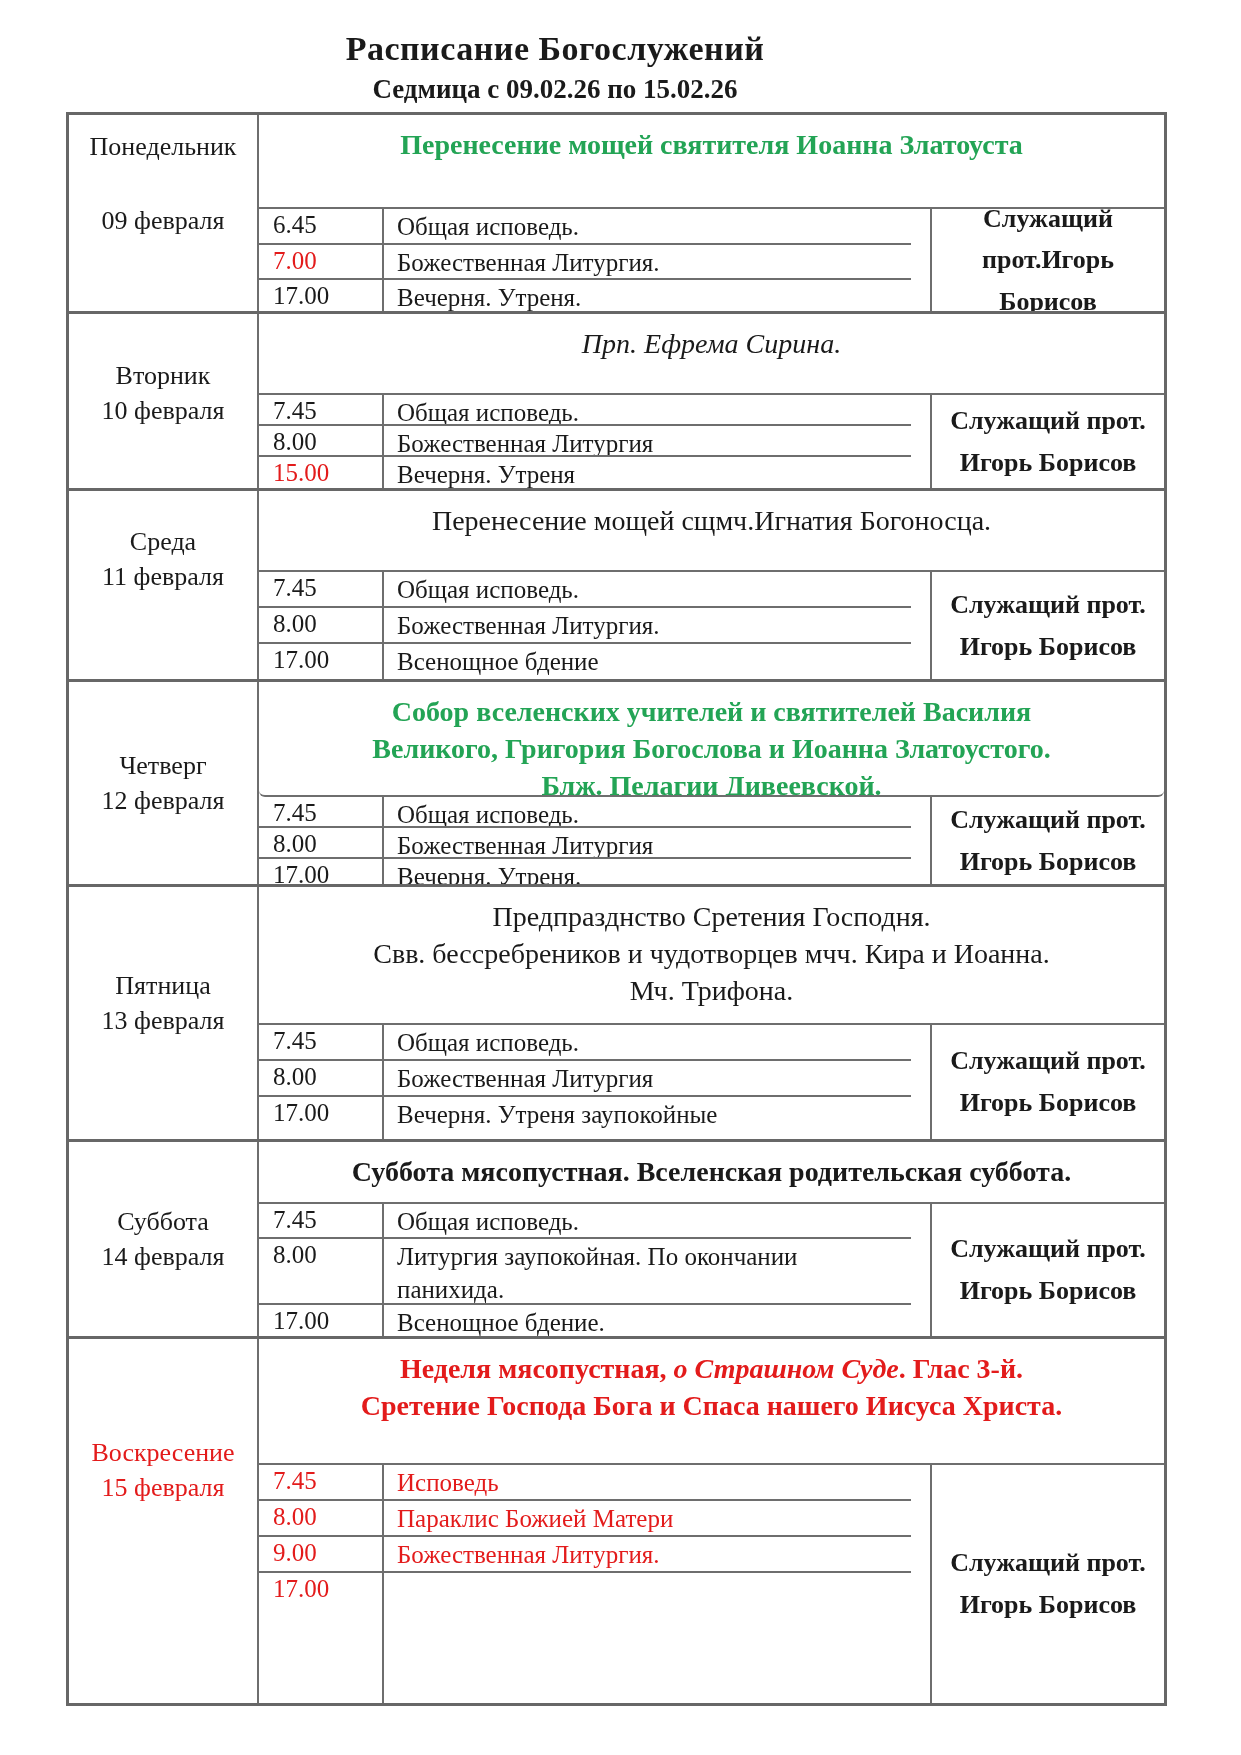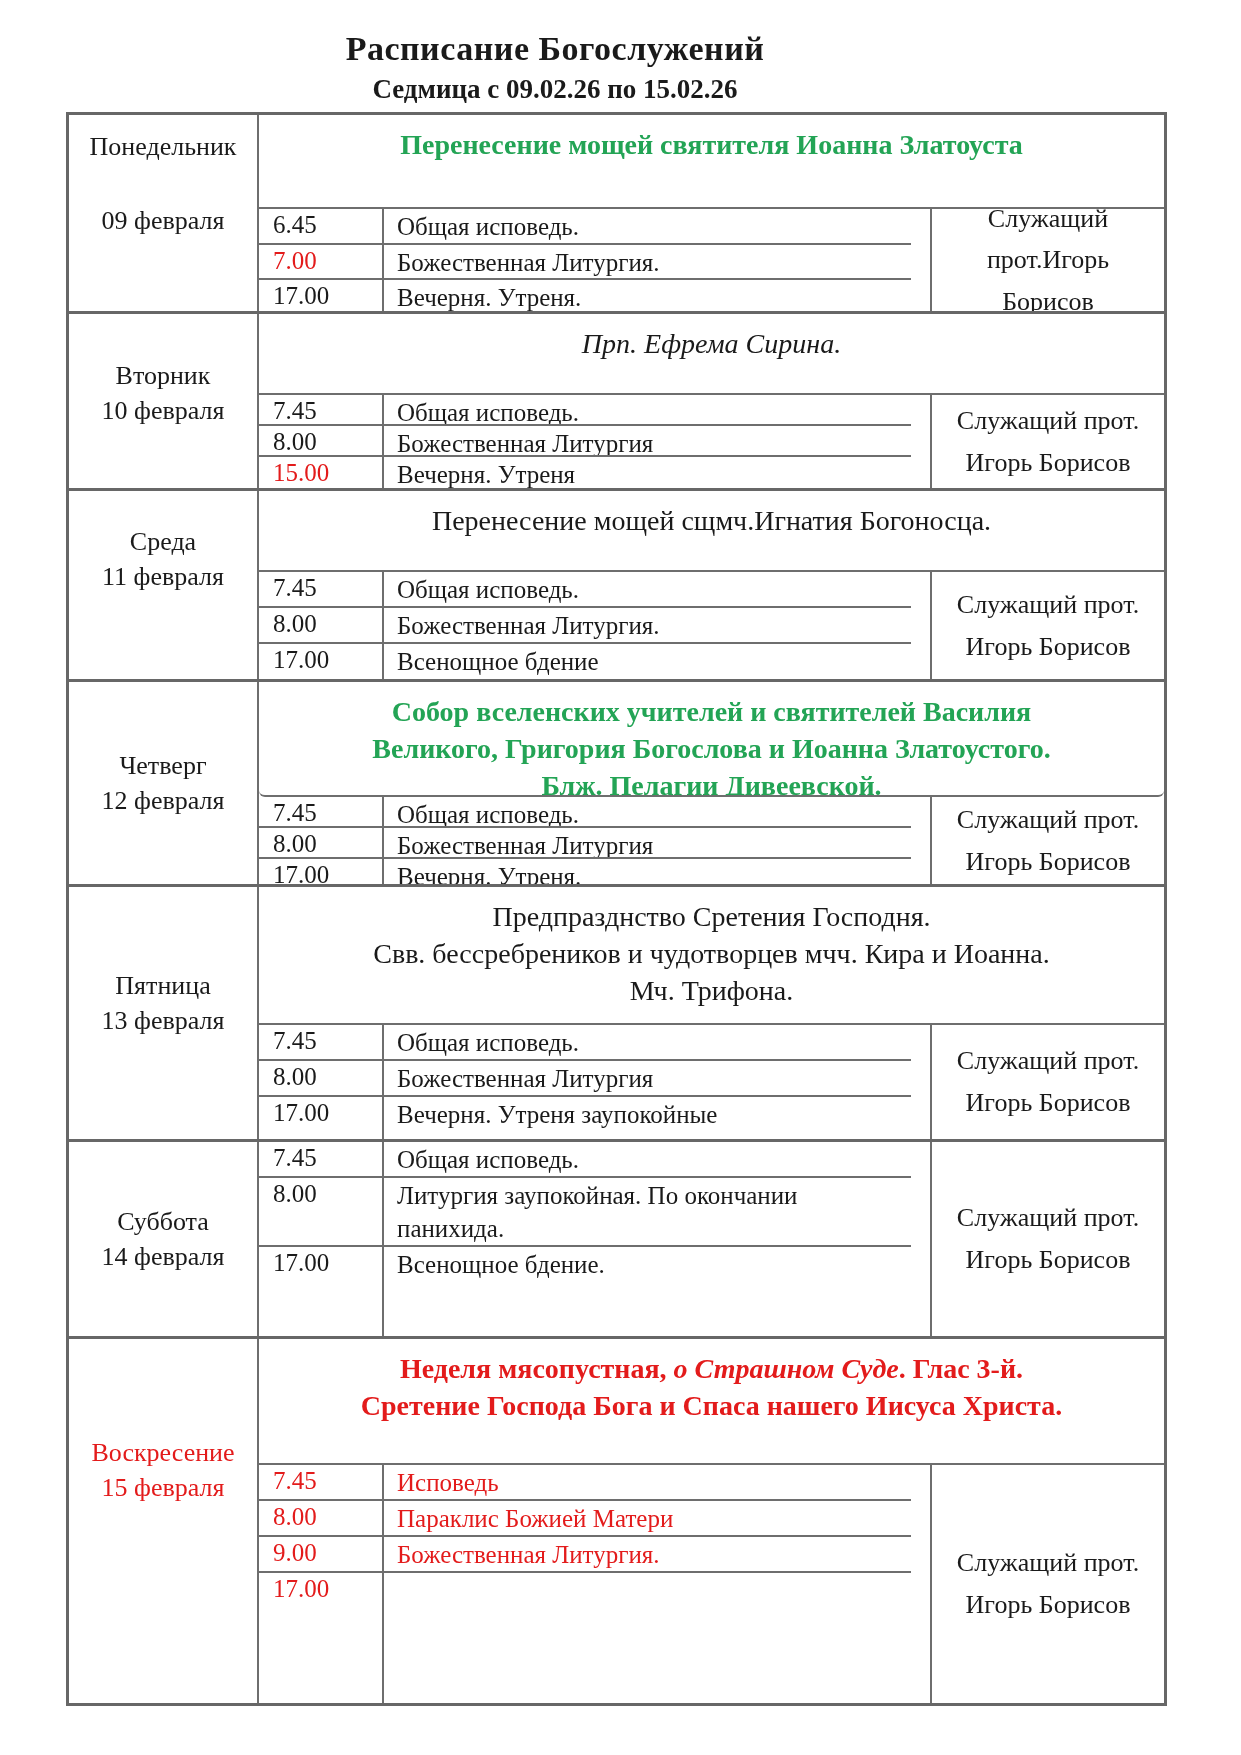--- a/index.html
+++ b/index.html
@@ -65,21 +65,21 @@
   .time{
     width:125px;flex:0 0 125px;box-sizing:border-box;
     border-right:2px solid #6e6e6e;
     padding:1px 4px 0 14px;font-size:25px;line-height:1.2;
   }
   .svc{flex:1;padding:1px 8px 0 13px;font-size:25px;line-height:1.32;min-width:0;}
   .priest{
     width:234px;flex:0 0 234px;box-sizing:border-box;
     border-left:2px solid #6e6e6e;
     display:flex;align-items:center;justify-content:center;
-    text-align:center;font-size:26px;line-height:1.6;padding:4px 14px;
+    text-align:center;font-size:26px;line-height:1.6;padding:4px 14px;font-weight:bold;
   }
 
   .c-black{color:#1a1a1a;}
   .c-green{color:#23a455;}
   .c-red{color:#e31b1b;}
   .b{font-weight:bold;}
   .i{font-style:italic;}
 </style>
 </head>
 <body>
@@ -223,20 +223,21 @@
             <div class="priest c-black">Служащий прот. Игорь Борисов</div>
           </div>
         </div>
       </div>
       <div class="day-row">
         <div class="day-cell c-black">
           <div>Суббота</div>
           <div>14 февраля</div>
         </div>
         <div class="content-cell">
+          <div class="feast"><span class="c-black b">Суббота мясопустная. Вселенская родительская суббота.</span></div>
           <div class="sub">
             <div class="svc-col">
               <div class="svc-row">
                 <div class="time c-black">7.45</div>
                 <div class="svc c-black">Общая исповедь.</div>
               </div>
               <div class="svc-row">
                 <div class="time c-black">8.00</div>
                 <div class="svc c-black">Литургия заупокойная. По окончании панихида.</div>
               </div>

